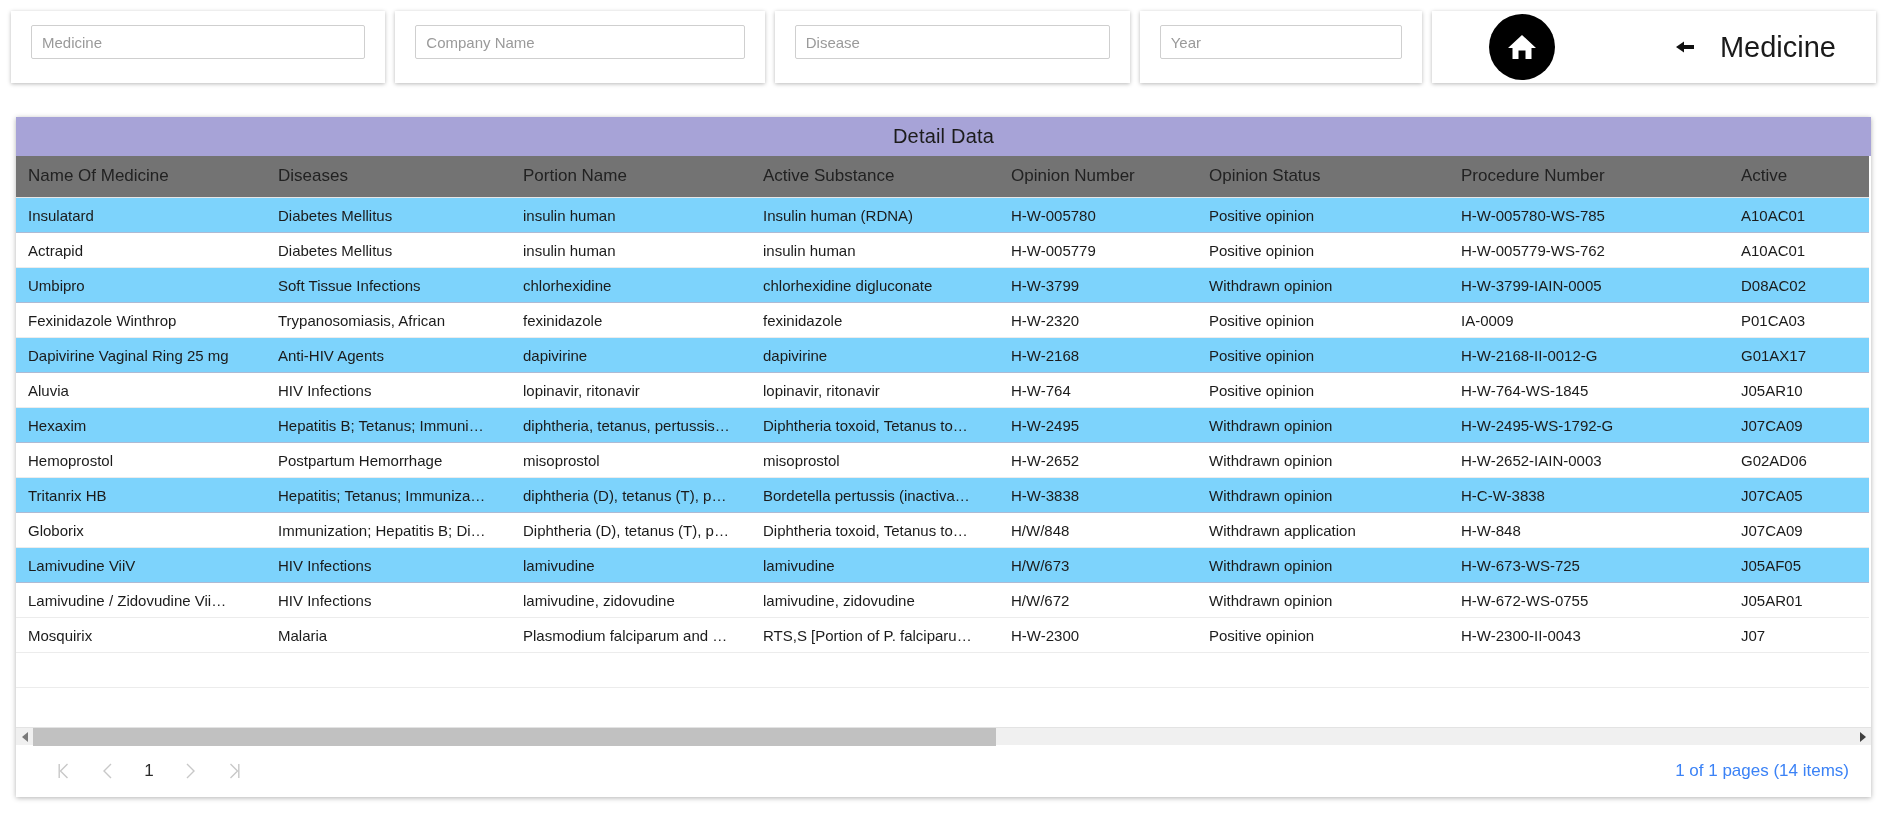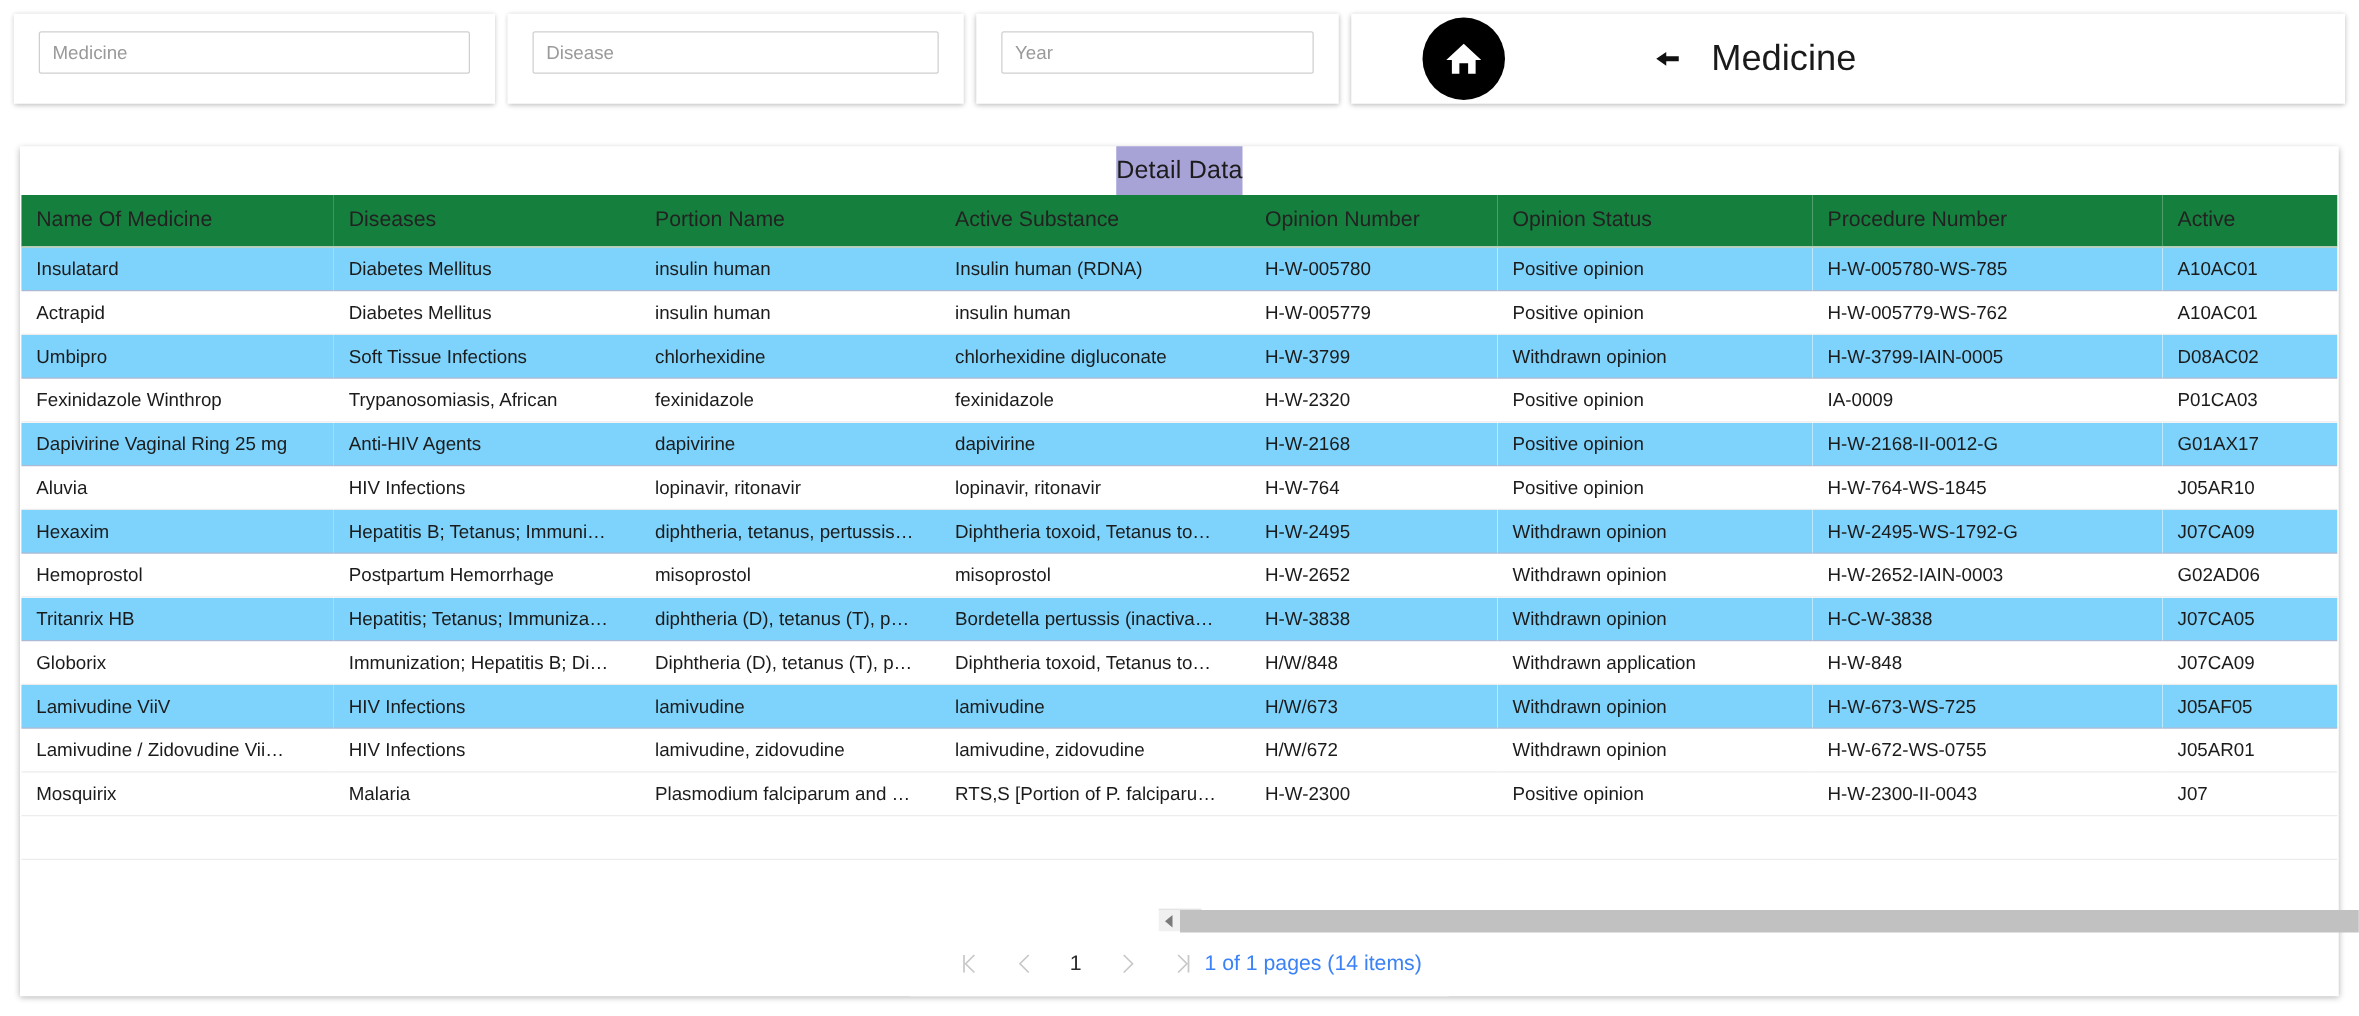--- a/index.html
+++ b/index.html
@@ -84,21 +84,20 @@
 
   
   .grid-card {
     margin: 14px 16px 0 16px;
     background: #ffffff;
     box-shadow: 0 1px 5px rgba(0,0,0,0.30);
     width: 1855px;
     height: 680px;
     display: flex;
     flex-direction: column;
-    align-items: center;
   }
   .grid-title {
     height: 39px;
     background: #a7a3d7;
     color: #1c1c1c;
     font-size: 20px;
     display: flex;
     align-items: center;
     justify-content: center;
     letter-spacing: .2px;
@@ -115,21 +114,21 @@
     table-layout: fixed;
     width: 1853px;
     font-size: 15px;
   }
   table.grid th {
     text-align: left;
     font-weight: 400;
     font-size: 17px;
     color: #222;
     padding: 10px 0 11px 12px;
-    background: #15803d;
+    background: #737373;
     border-bottom: 1px solid #e6e6e6;
     white-space: nowrap;
   }
   table.grid td {
     padding: 0 0 0 12px;
     height: 35px;
     color: #1b1b1b;
     font-size: 15px;
     white-space: nowrap;
     overflow: hidden;
@@ -213,20 +212,23 @@
 </style>
 </head>
 <body>
 
 <div class="topbar">
 
   <div class="filter-card c1">
     <input class="filter-input" type="text" placeholder="Medicine" style="">
   </div>
 
+  <div class="filter-card c2">
+    <input class="filter-input" type="text" placeholder="Company Name" style="">
+  </div>
 
   <div class="filter-card c3">
     <input class="filter-input" type="text" placeholder="Disease" style="">
   </div>
 
   <div class="filter-card c4">
     <input class="filter-input" type="text" placeholder="Year" style="">
   </div>
 
   <div class="filter-card c5">

